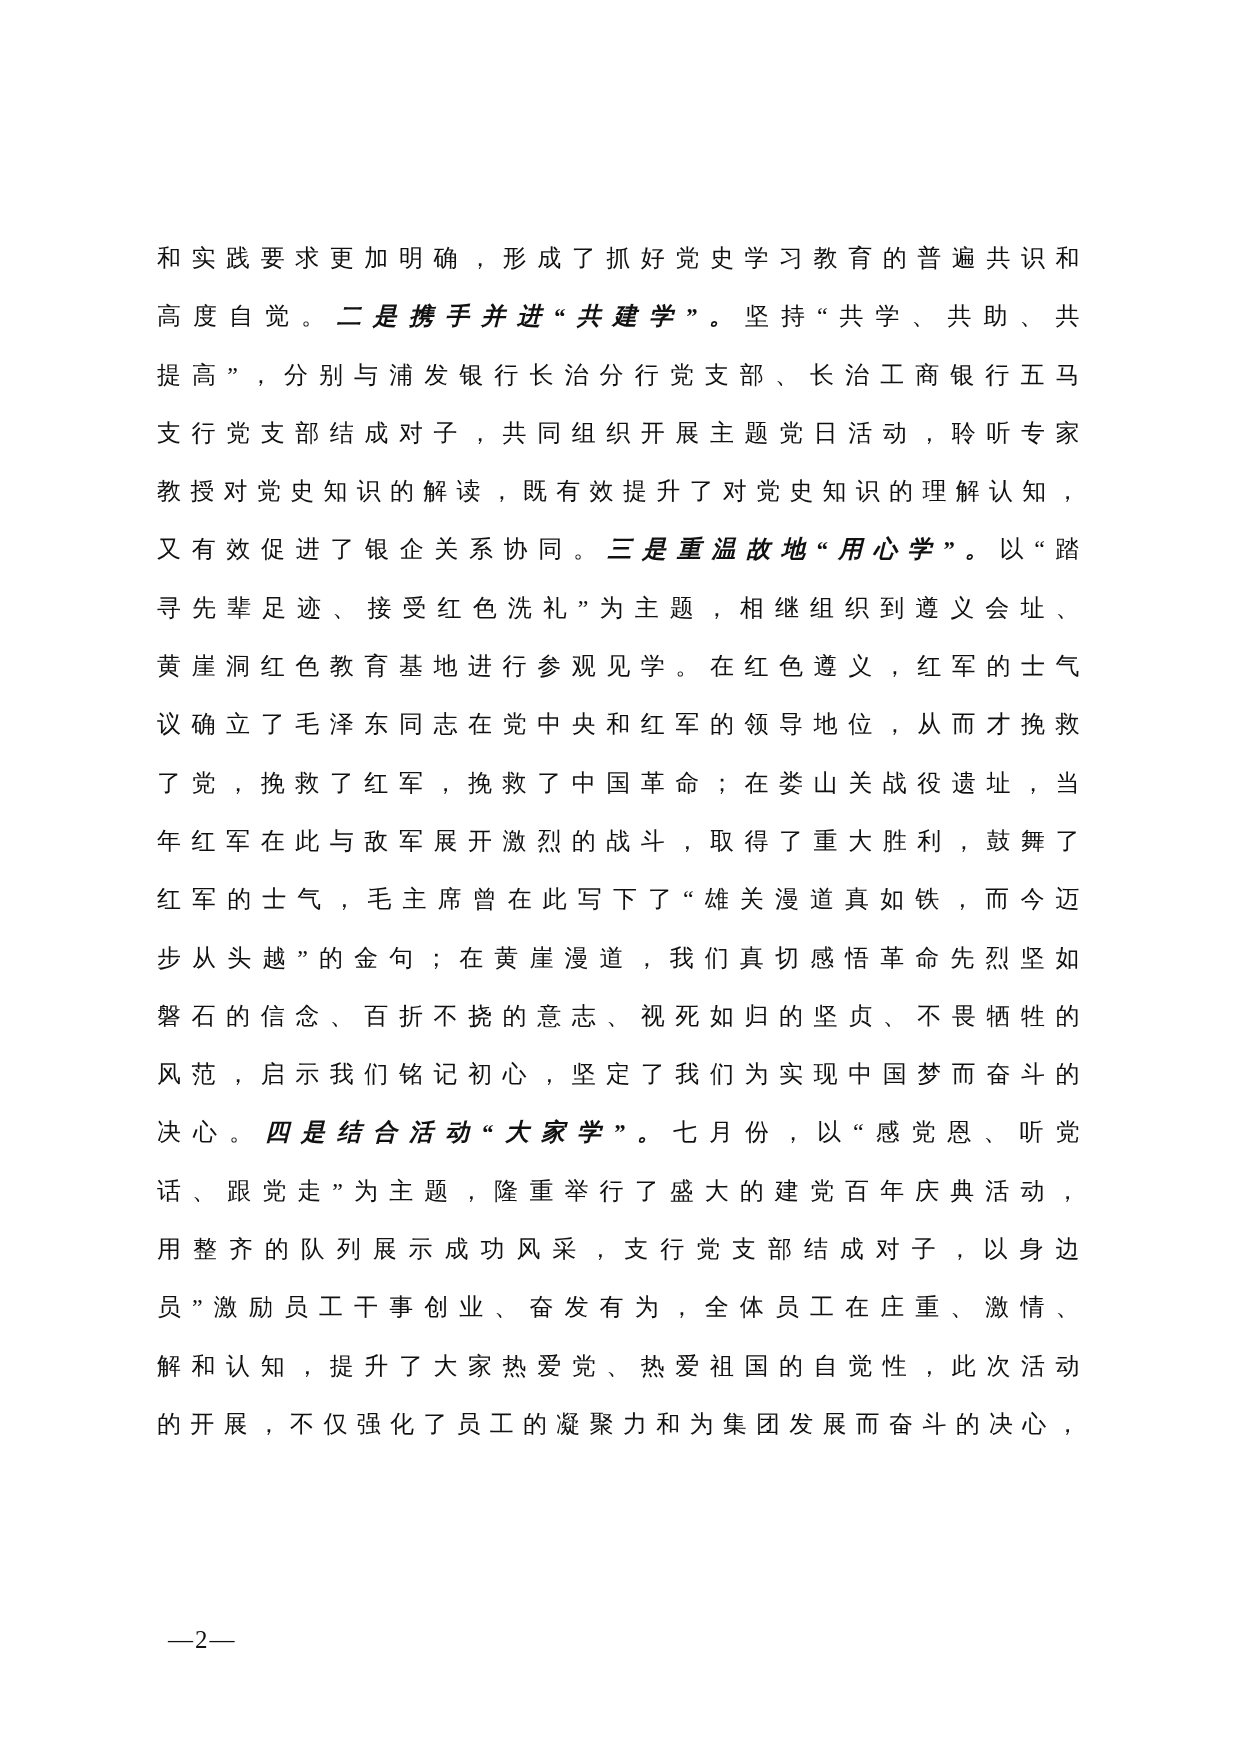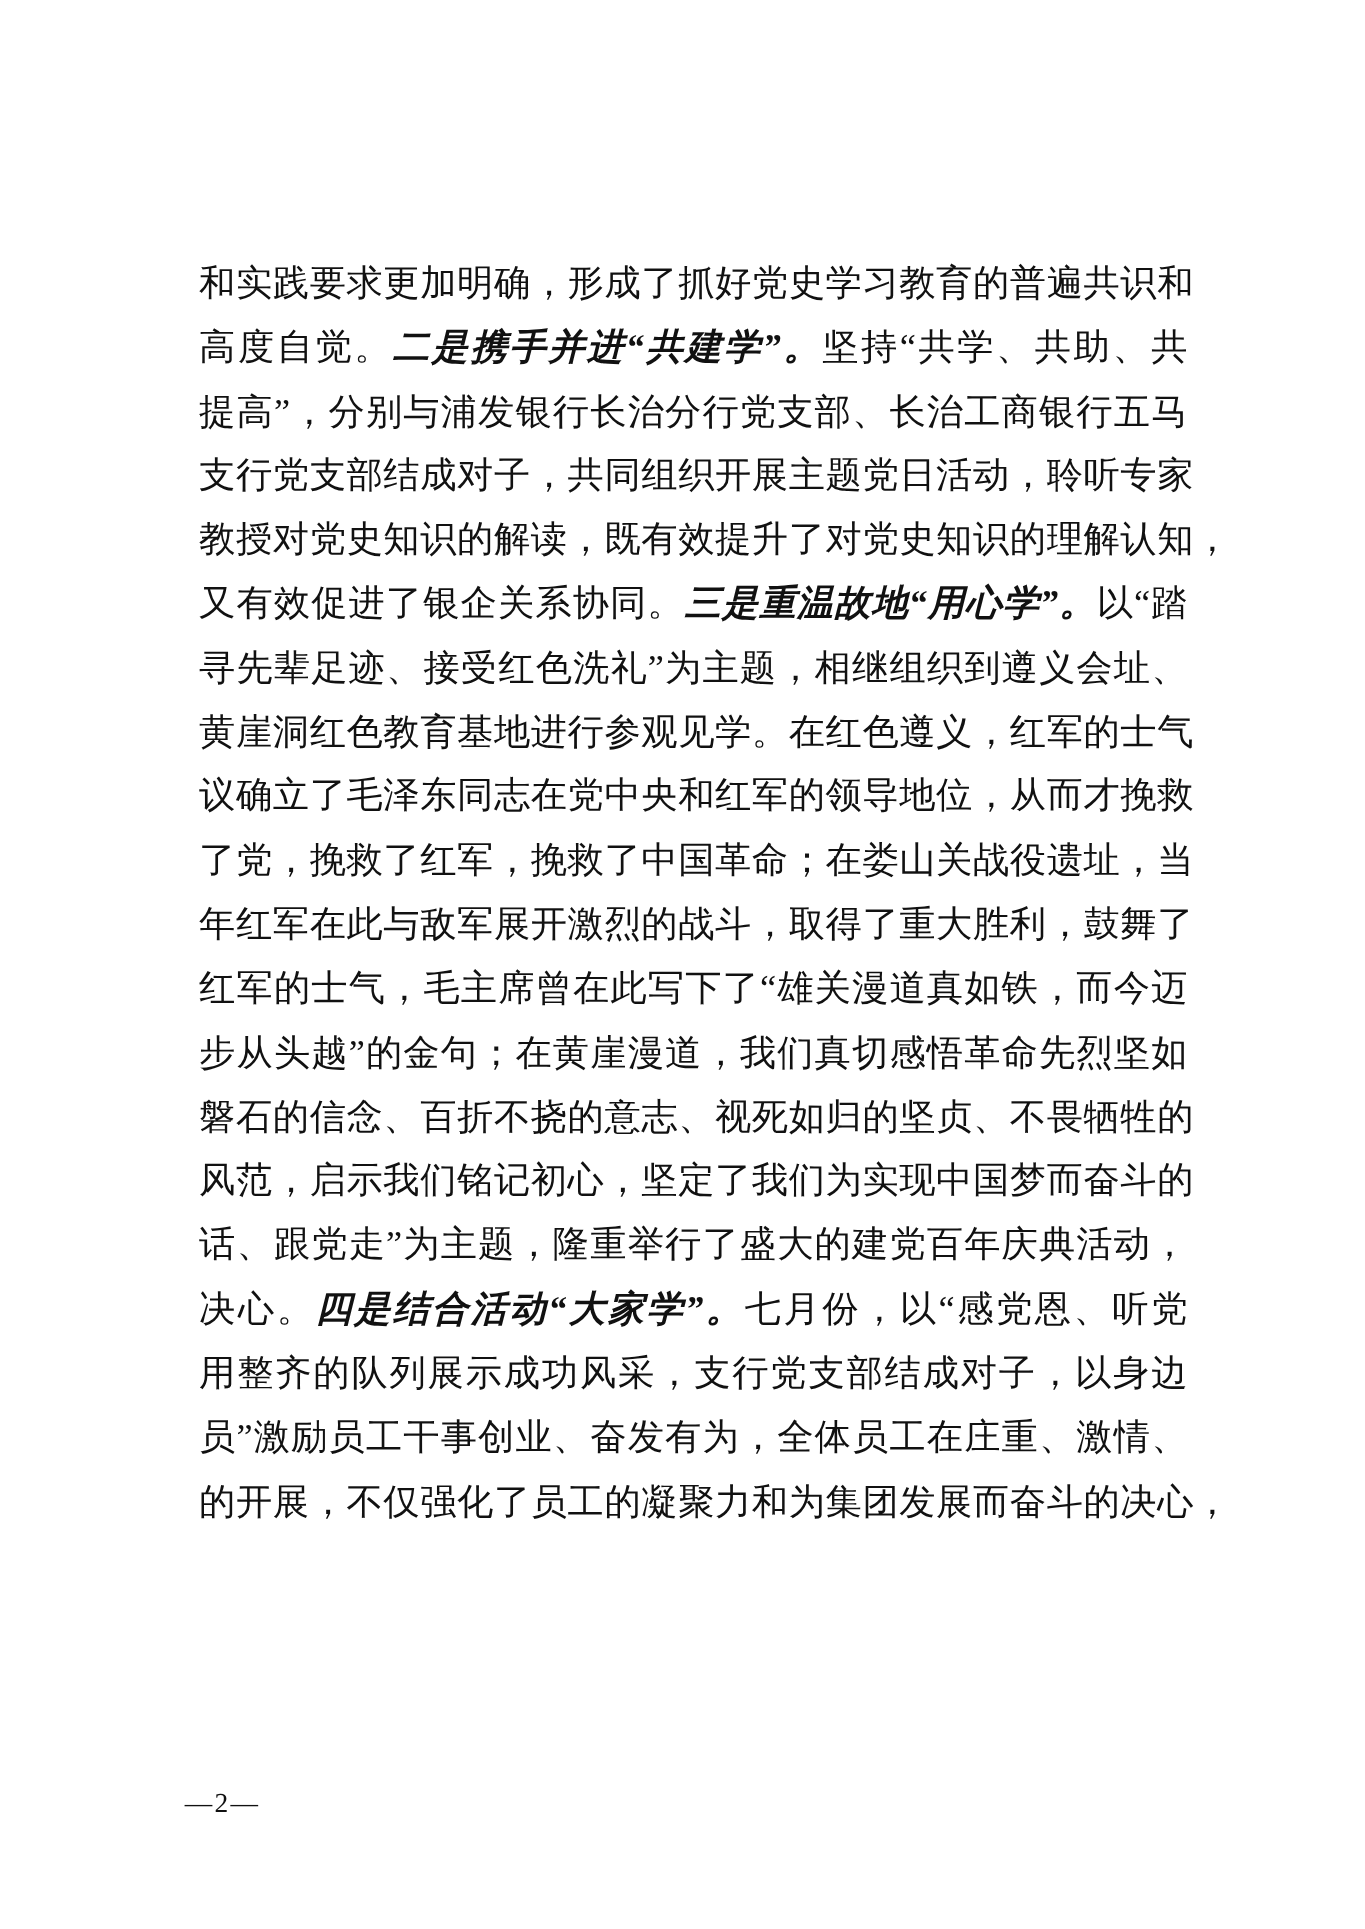--- a/index.html
+++ b/index.html
@@ -16,29 +16,28 @@
     font-family: "Liberation Serif", "DejaVu Serif", serif;
     color: #111111;
   }
   .text-block {
     position: absolute;
     left: 157px;
     top: 229px;
     width: 923px;
   }
   .line {
-    font-size: 33px;
+    font-size: 24px;
     line-height: 58.3px;
     white-space: nowrap;
     text-align: justify;
     text-align-last: justify;
     text-justify: inter-character;
     letter-spacing: 0.5px;
     font-weight: 400;
-    margin-left: 24px;
   }
   .line .bold {
     font-weight: 700;
     font-style: italic;
   }
   .footer {
     position: absolute;
     left: 168px;
     top: 1626px;
     font-size: 25px;
@@ -60,20 +59,21 @@
       <div class="line"><span>又有效促进了银企关系协同。</span><span class="bold">三是重温故地“用心学”。</span><span>以“踏</span></div>
       <div class="line"><span>寻先辈足迹、接受红色洗礼”为主题，相继组织到遵义会址、</span></div>
       <div class="line"><span>黄崖洞红色教育基地进行参观见学。在红色遵义，红军的士气</span></div>
       <div class="line"><span>议确立了毛泽东同志在党中央和红军的领导地位，从而才挽救</span></div>
       <div class="line"><span>了党，挽救了红军，挽救了中国革命；在娄山关战役遗址，当</span></div>
       <div class="line"><span>年红军在此与敌军展开激烈的战斗，取得了重大胜利，鼓舞了</span></div>
       <div class="line"><span>红军的士气，毛主席曾在此写下了“雄关漫道真如铁，而今迈</span></div>
       <div class="line"><span>步从头越”的金句；在黄崖漫道，我们真切感悟革命先烈坚如</span></div>
       <div class="line"><span>磐石的信念、百折不挠的意志、视死如归的坚贞、不畏牺牲的</span></div>
       <div class="line"><span>风范，启示我们铭记初心，坚定了我们为实现中国梦而奋斗的</span></div>
+      <div class="line"><span>决心。</span><span class="bold">四是结合活动“大家学”。</span><span>七月份，以“感党恩、听党</span></div>
       <div class="line"><span>话、跟党走”为主题，隆重举行了盛大的建党百年庆典活动，</span></div>
-      <div class="line"><span>决心。</span><span class="bold">四是结合活动“大家学”。</span><span>七月份，以“感党恩、听党</span></div>
       <div class="line"><span>用整齐的队列展示成功风采，支行党支部结成对子，以身边</span></div>
       <div class="line"><span>员”激励员工干事创业、奋发有为，全体员工在庄重、激情、</span></div>
+      <div class="line"><span>解和认知，提升了大家热爱党、热爱祖国的自觉性，此次活动</span></div>
       <div class="line"><span>的开展，不仅强化了员工的凝聚力和为集团发展而奋斗的决心，</span></div>
     </div>
   <div class="footer">—2—</div>
 </div>
 
 </body></html>

